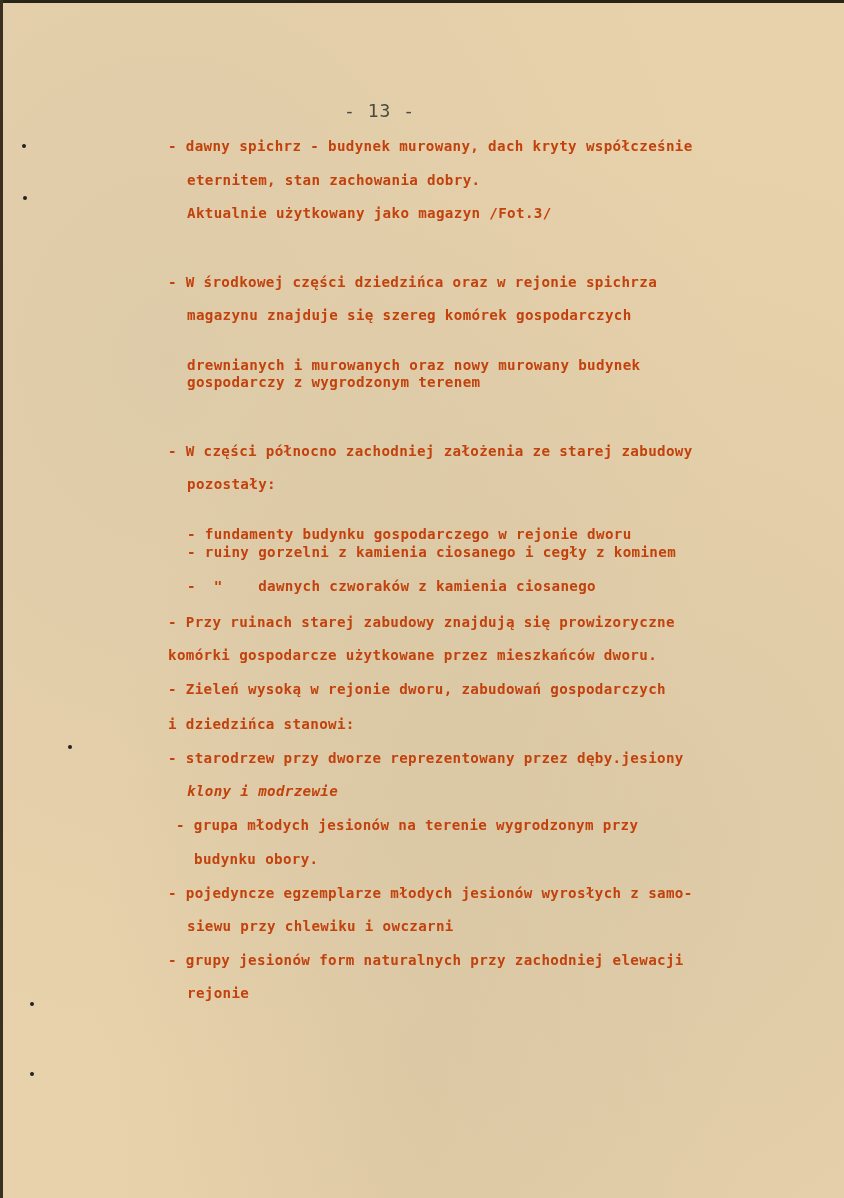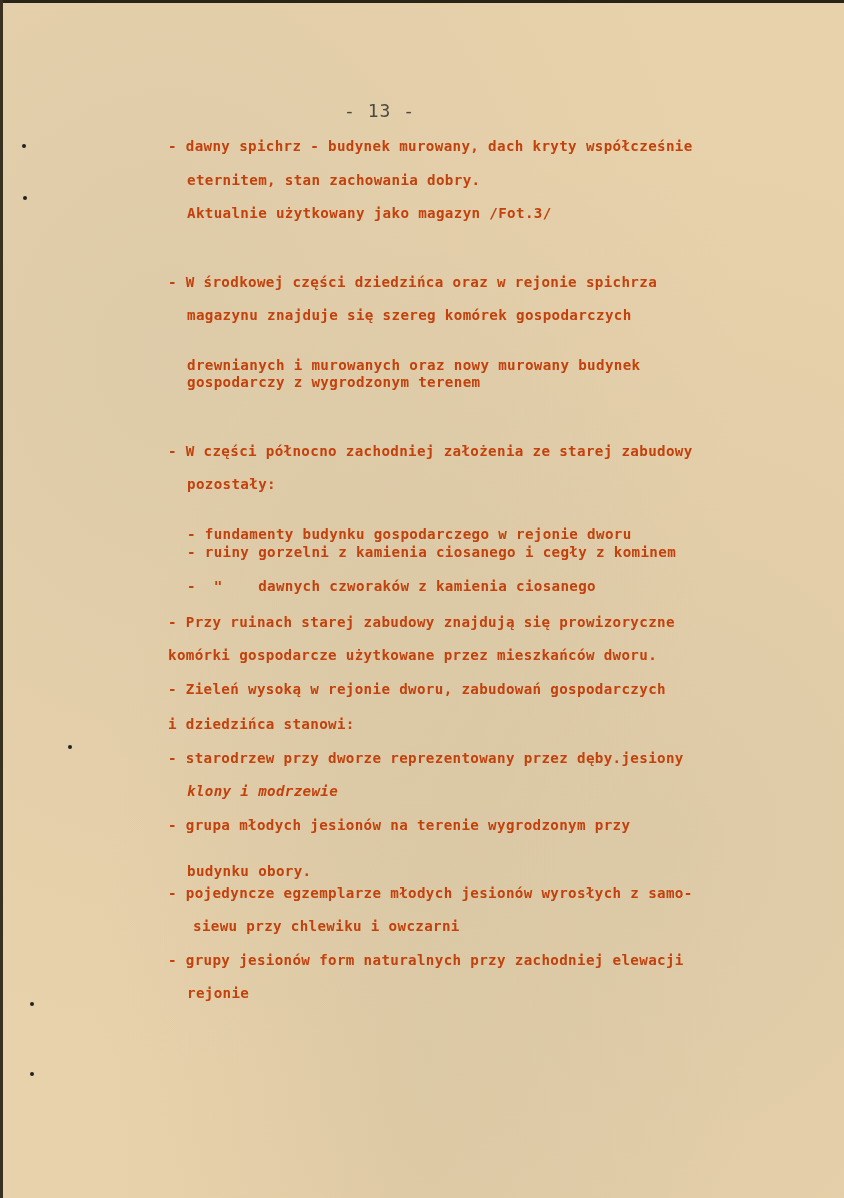--- a/index.html
+++ b/index.html
@@ -55,19 +55,19 @@
     <div class="line" style="left: 187px; top: 476px;">pozostały:</div>
     <div class="line" style="left: 187px; top: 510px; margin-top: 16px;">- fundamenty budynku gospodarczego w rejonie dworu</div>
     <div class="line" style="left: 187px; top: 544px;">- ruiny gorzelni z kamienia ciosanego i cegły z kominem</div>
     <div class="line" style="left: 187px; top: 578px;">-  "    dawnych czworaków z kamienia ciosanego</div>
     <div class="line" style="left: 168px; top: 614px;">- Przy ruinach starej zabudowy znajdują się prowizoryczne</div>
     <div class="line" style="left: 168px; top: 647px;">komórki gospodarcze użytkowane przez mieszkańców dworu.</div>
     <div class="line" style="left: 168px; top: 681px;">- Zieleń wysoką w rejonie dworu, zabudowań gospodarczych</div>
     <div class="line" style="left: 168px; top: 716px;">i dziedzińca stanowi:</div>
     <div class="line" style="left: 168px; top: 750px;">- starodrzew przy dworze reprezentowany przez dęby.jesiony</div>
     <div class="line" style="left: 187px; top: 783px; font-style: italic;">klony i modrzewie</div>
-    <div class="line" style="left: 168px; top: 817px;">- grupa młodych jesionów na terenie wygrodzonym przy</div>
-    <div class="line" style="left: 187px; top: 851px; margin-top: 12px;">budynku obory.</div>
+    <div class="line" style="left: 176px; top: 817px;">- grupa młodych jesionów na terenie wygrodzonym przy</div>
+    <div class="line" style="left: 194px; top: 851px;">budynku obory.</div>
     <div class="line" style="left: 168px; top: 885px;">- pojedyncze egzemplarze młodych jesionów wyrosłych z samo-</div>
-    <div class="line" style="left: 193px; top: 918px; text-align: right;">siewu przy chlewiku i owczarni</div>
+    <div class="line" style="left: 187px; top: 918px; text-align: right;">siewu przy chlewiku i owczarni</div>
     <div class="line" style="left: 168px; top: 952px;">- grupy jesionów form naturalnych przy zachodniej elewacji</div>
     <div class="line" style="left: 187px; top: 985px;">rejonie</div>
   </div>
 
 </body></html>

